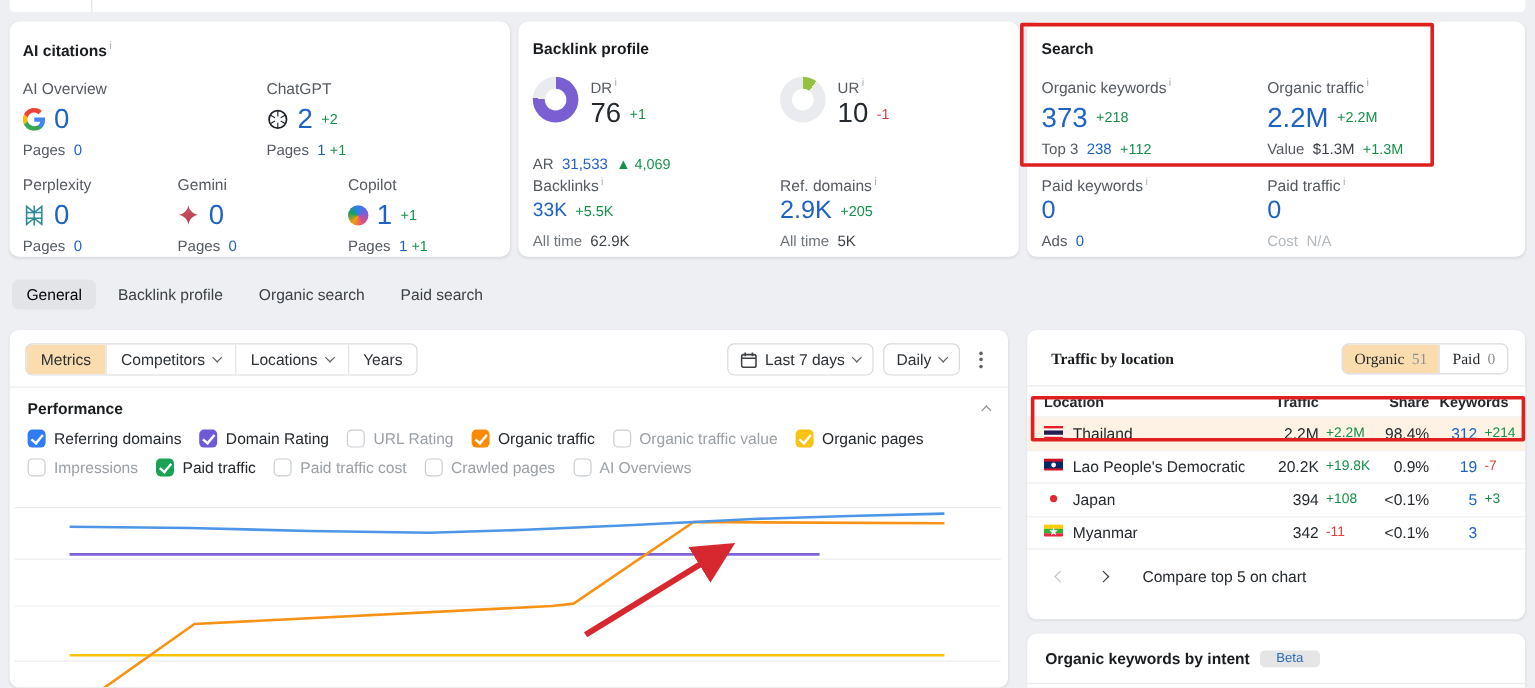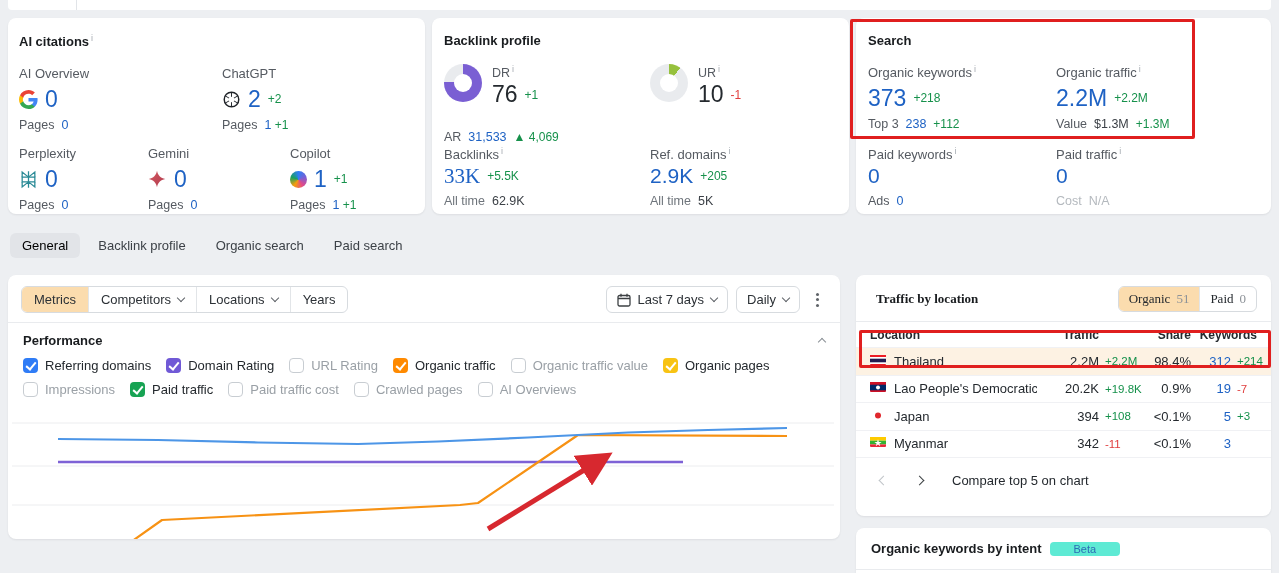--- a/index.html
+++ b/index.html
@@ -83,21 +83,21 @@
   .kw { text-align:right; color:#1e62c4; }
   .cell-chg { font-size:11.5px; padding-left:6px; }
   .flag { width:16px; height:11px; flex:0 0 auto; border-radius:1px; overflow:hidden; position:relative; }
   .tl-footer { display:flex; align-items:center; gap:10px; padding:11px 14px; border-top:1px solid #f0f1f4; margin-top:0; }
   .pg { width:26px; height:22px; display:flex; align-items:center; justify-content:center; cursor:pointer; }
   .chevL { width:7px; height:7px; border-left:1.6px solid #c0c4c8; border-bottom:1.6px solid #c0c4c8; transform:rotate(45deg); }
   .chevR { width:7px; height:7px; border-right:1.6px solid #3c4043; border-top:1.6px solid #3c4043; transform:rotate(45deg); }
   .tl-footer .lbl { font-size:13px; color:#24292e; margin-left:10px; cursor:pointer; }
 
   .intent-head { display:flex; align-items:center; gap:8px; padding:13px 15px; }
-  .badge { font-size:11px; background:#5eead4; color:#2d6cb5; padding:1px 24px; border-radius:4px; }
+  .badge { font-size:11px; background:#e5e5e5; color:#2d6cb5; padding:1px 14px; border-radius:4px; }
 
   .anno-box { position:absolute; border:3px solid #e01f1f; border-radius:2px; pointer-events:none; z-index:50; }
 
   .pages-row { font-size:12.5px; color:#555a61; margin-top:6px; white-space:nowrap; }
   .pages-row .blue { color:#1e62c4; }
 </style>
 </head>
 <body>
 
 <div class="top-strip">
@@ -210,21 +210,21 @@
       <div style="display:flex;align-items:center;gap:7px;margin-top:1px;">
         <span class="val dark" style="font-size:23px;">10</span>
         <span class="chg neg">-1</span>
       </div>
     </div>
   </div>
 
   <div class="stat" style="left:12px; top:128px;">
     <div class="lbl"><span>Backlinks</span><sup class="info">i</sup></div>
     <div class="vrow" style="margin-top:2px;height:24px;">
-      <span class="val" style="font-size:21px;font-family:Liberation Serif, serif;">33K</span>
+      <span class="val" style="font-size:16px;">33K</span>
       <span class="chg">+5.5K</span>
     </div>
     <div class="sub"><span style="color:#6e747b;">All time</span>&nbsp;&nbsp;<span class="dark">62.9K</span></div>
   </div>
 
   <div class="stat" style="left:218px; top:128px;">
     <div class="lbl"><span>Ref. domains</span><sup class="info">i</sup></div>
     <div class="vrow" style="margin-top:2px;height:24px;">
       <span class="val" style="font-size:21px;">2.9K</span>
       <span class="chg">+205</span>
@@ -271,21 +271,21 @@
   </div>
 </div>
 
 <div class="tabs">
   <div class="tab selected">General</div>
   <div class="tab">Backlink profile</div>
   <div class="tab">Organic search</div>
   <div class="tab">Paid search</div>
 </div>
 
-<div class="card" style="left:8px; top:275px; width:832px; height:264px; overflow:hidden;">
+<div class="card" style="left:8px; top:275px; width:832px; height:298px; overflow:hidden;">
   <div class="toolbar">
     <div class="seg-group">
       <div class="seg-btn selected">
           <span>Metrics</span>
         </div>
       <div class="seg-btn">
           <span>Competitors</span>
           <span class="chev"></span>
         </div>
       <div class="seg-btn">

